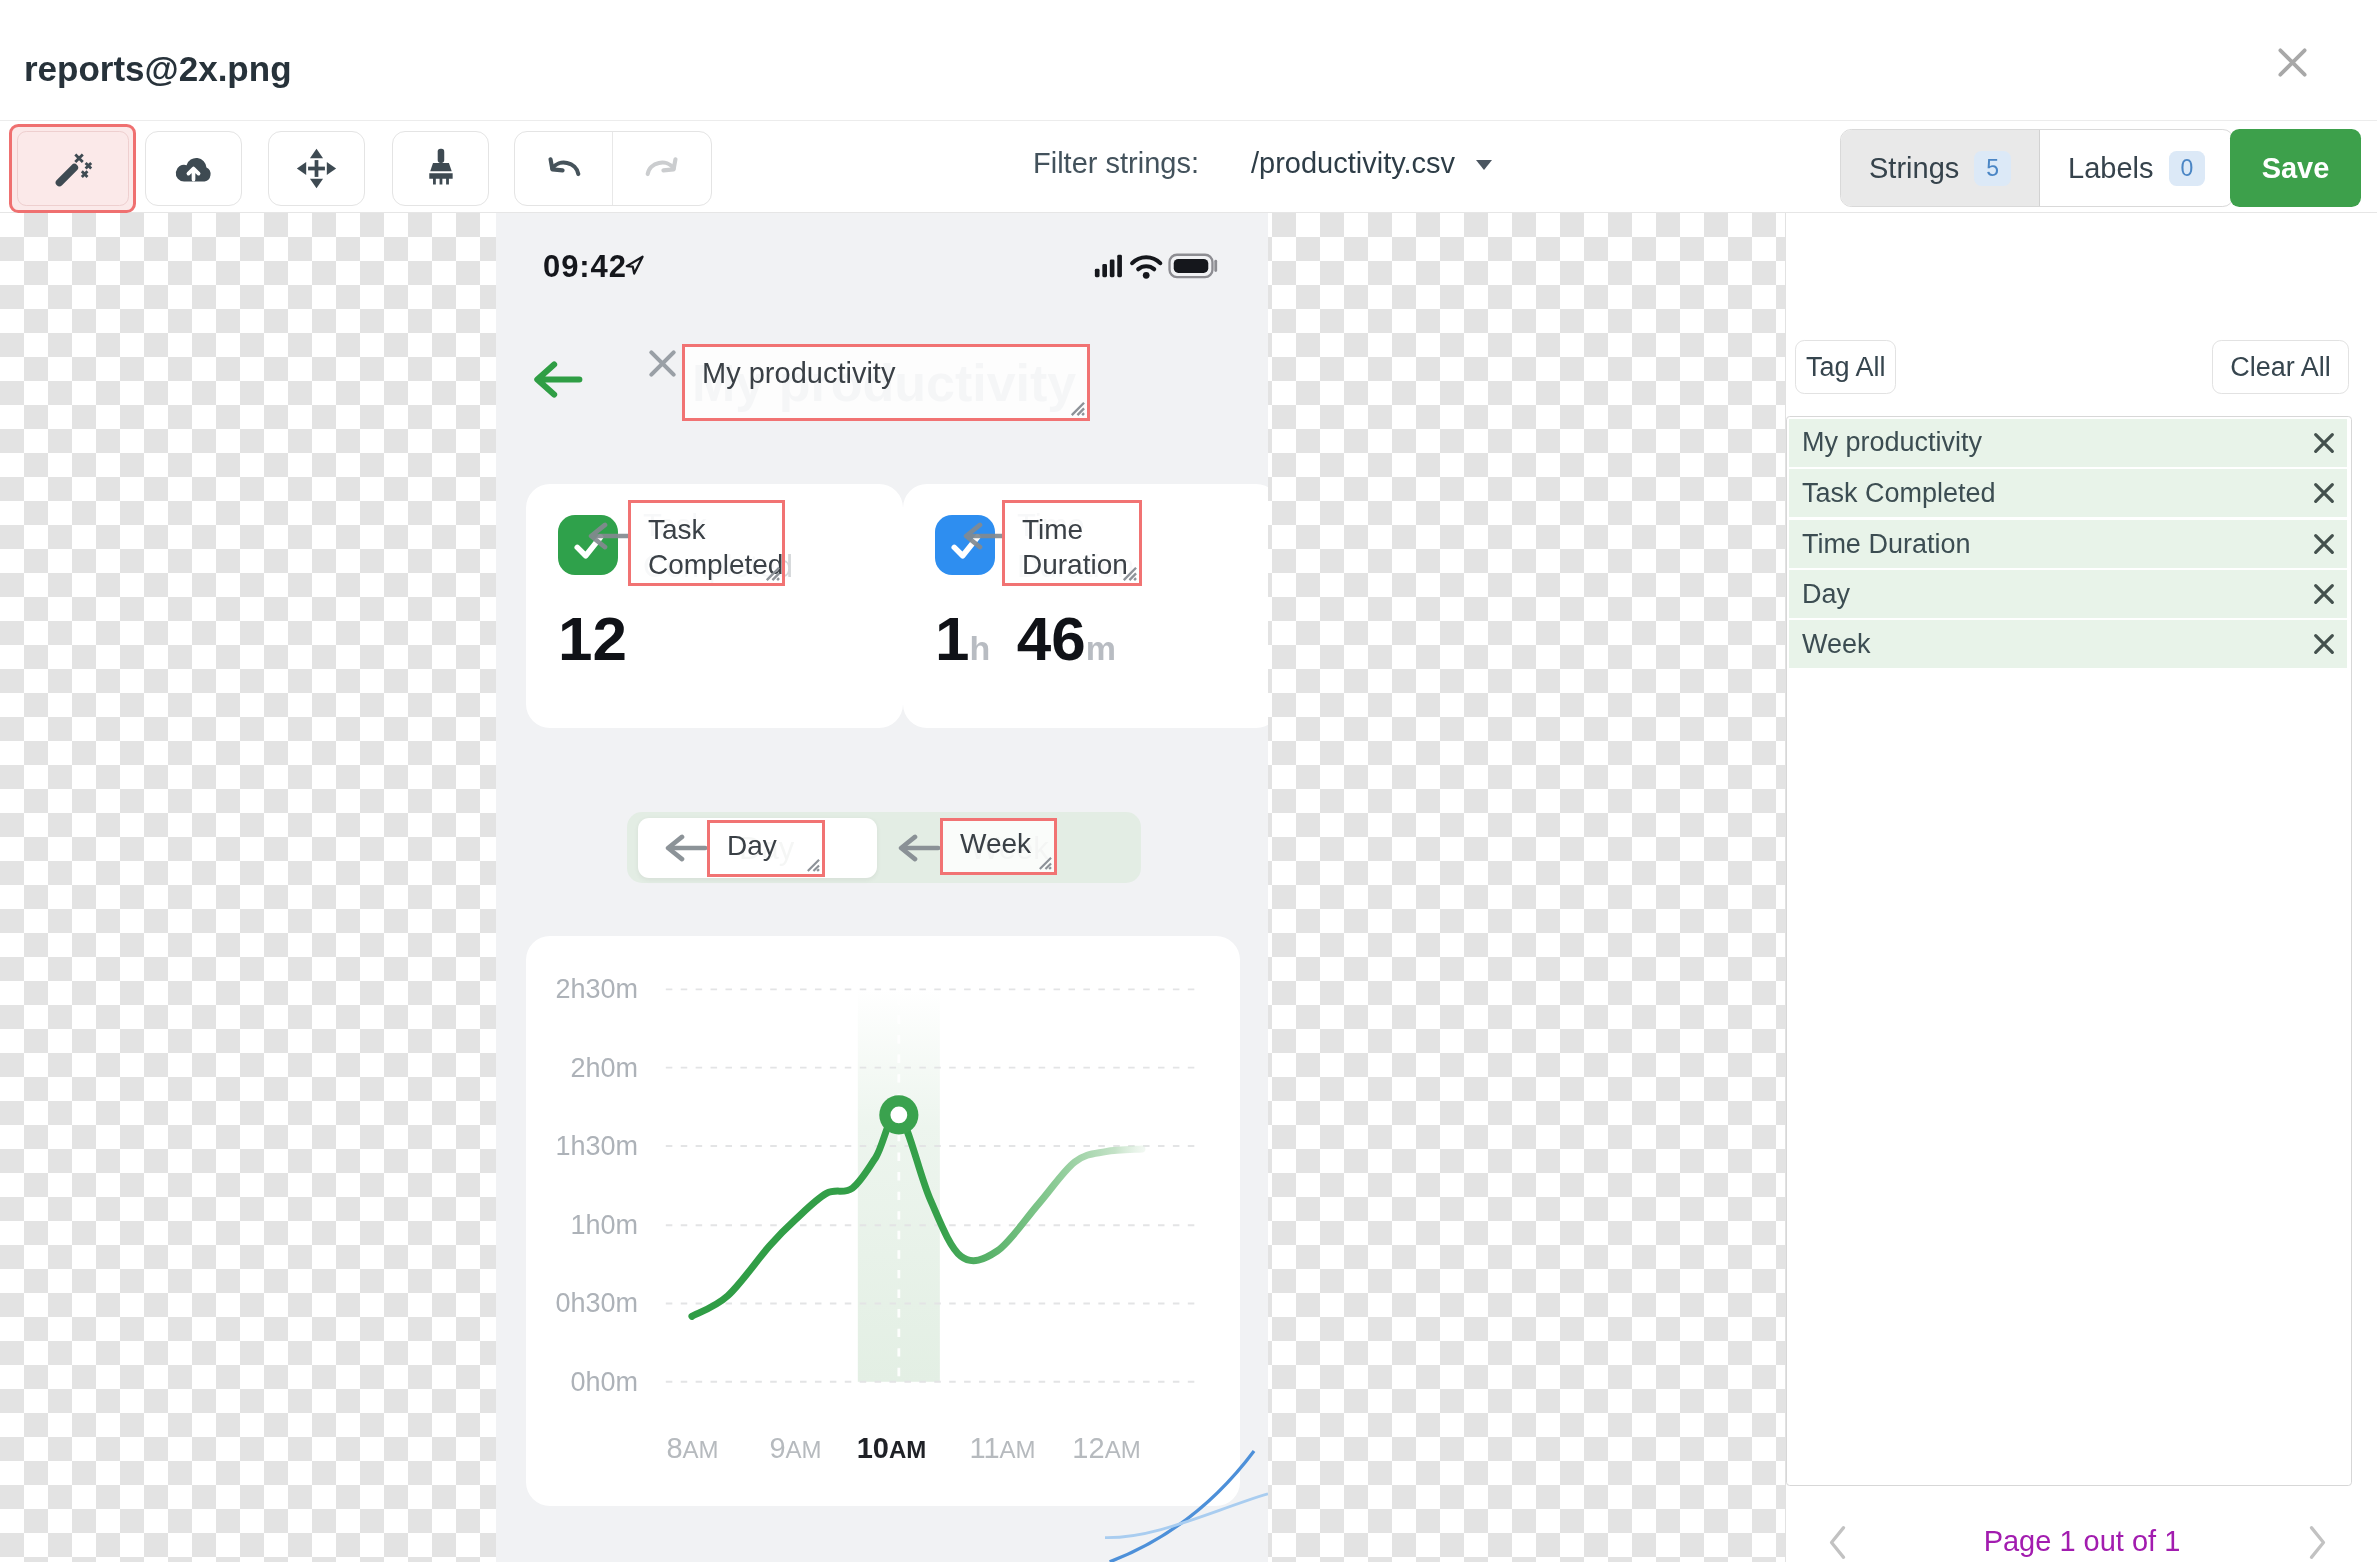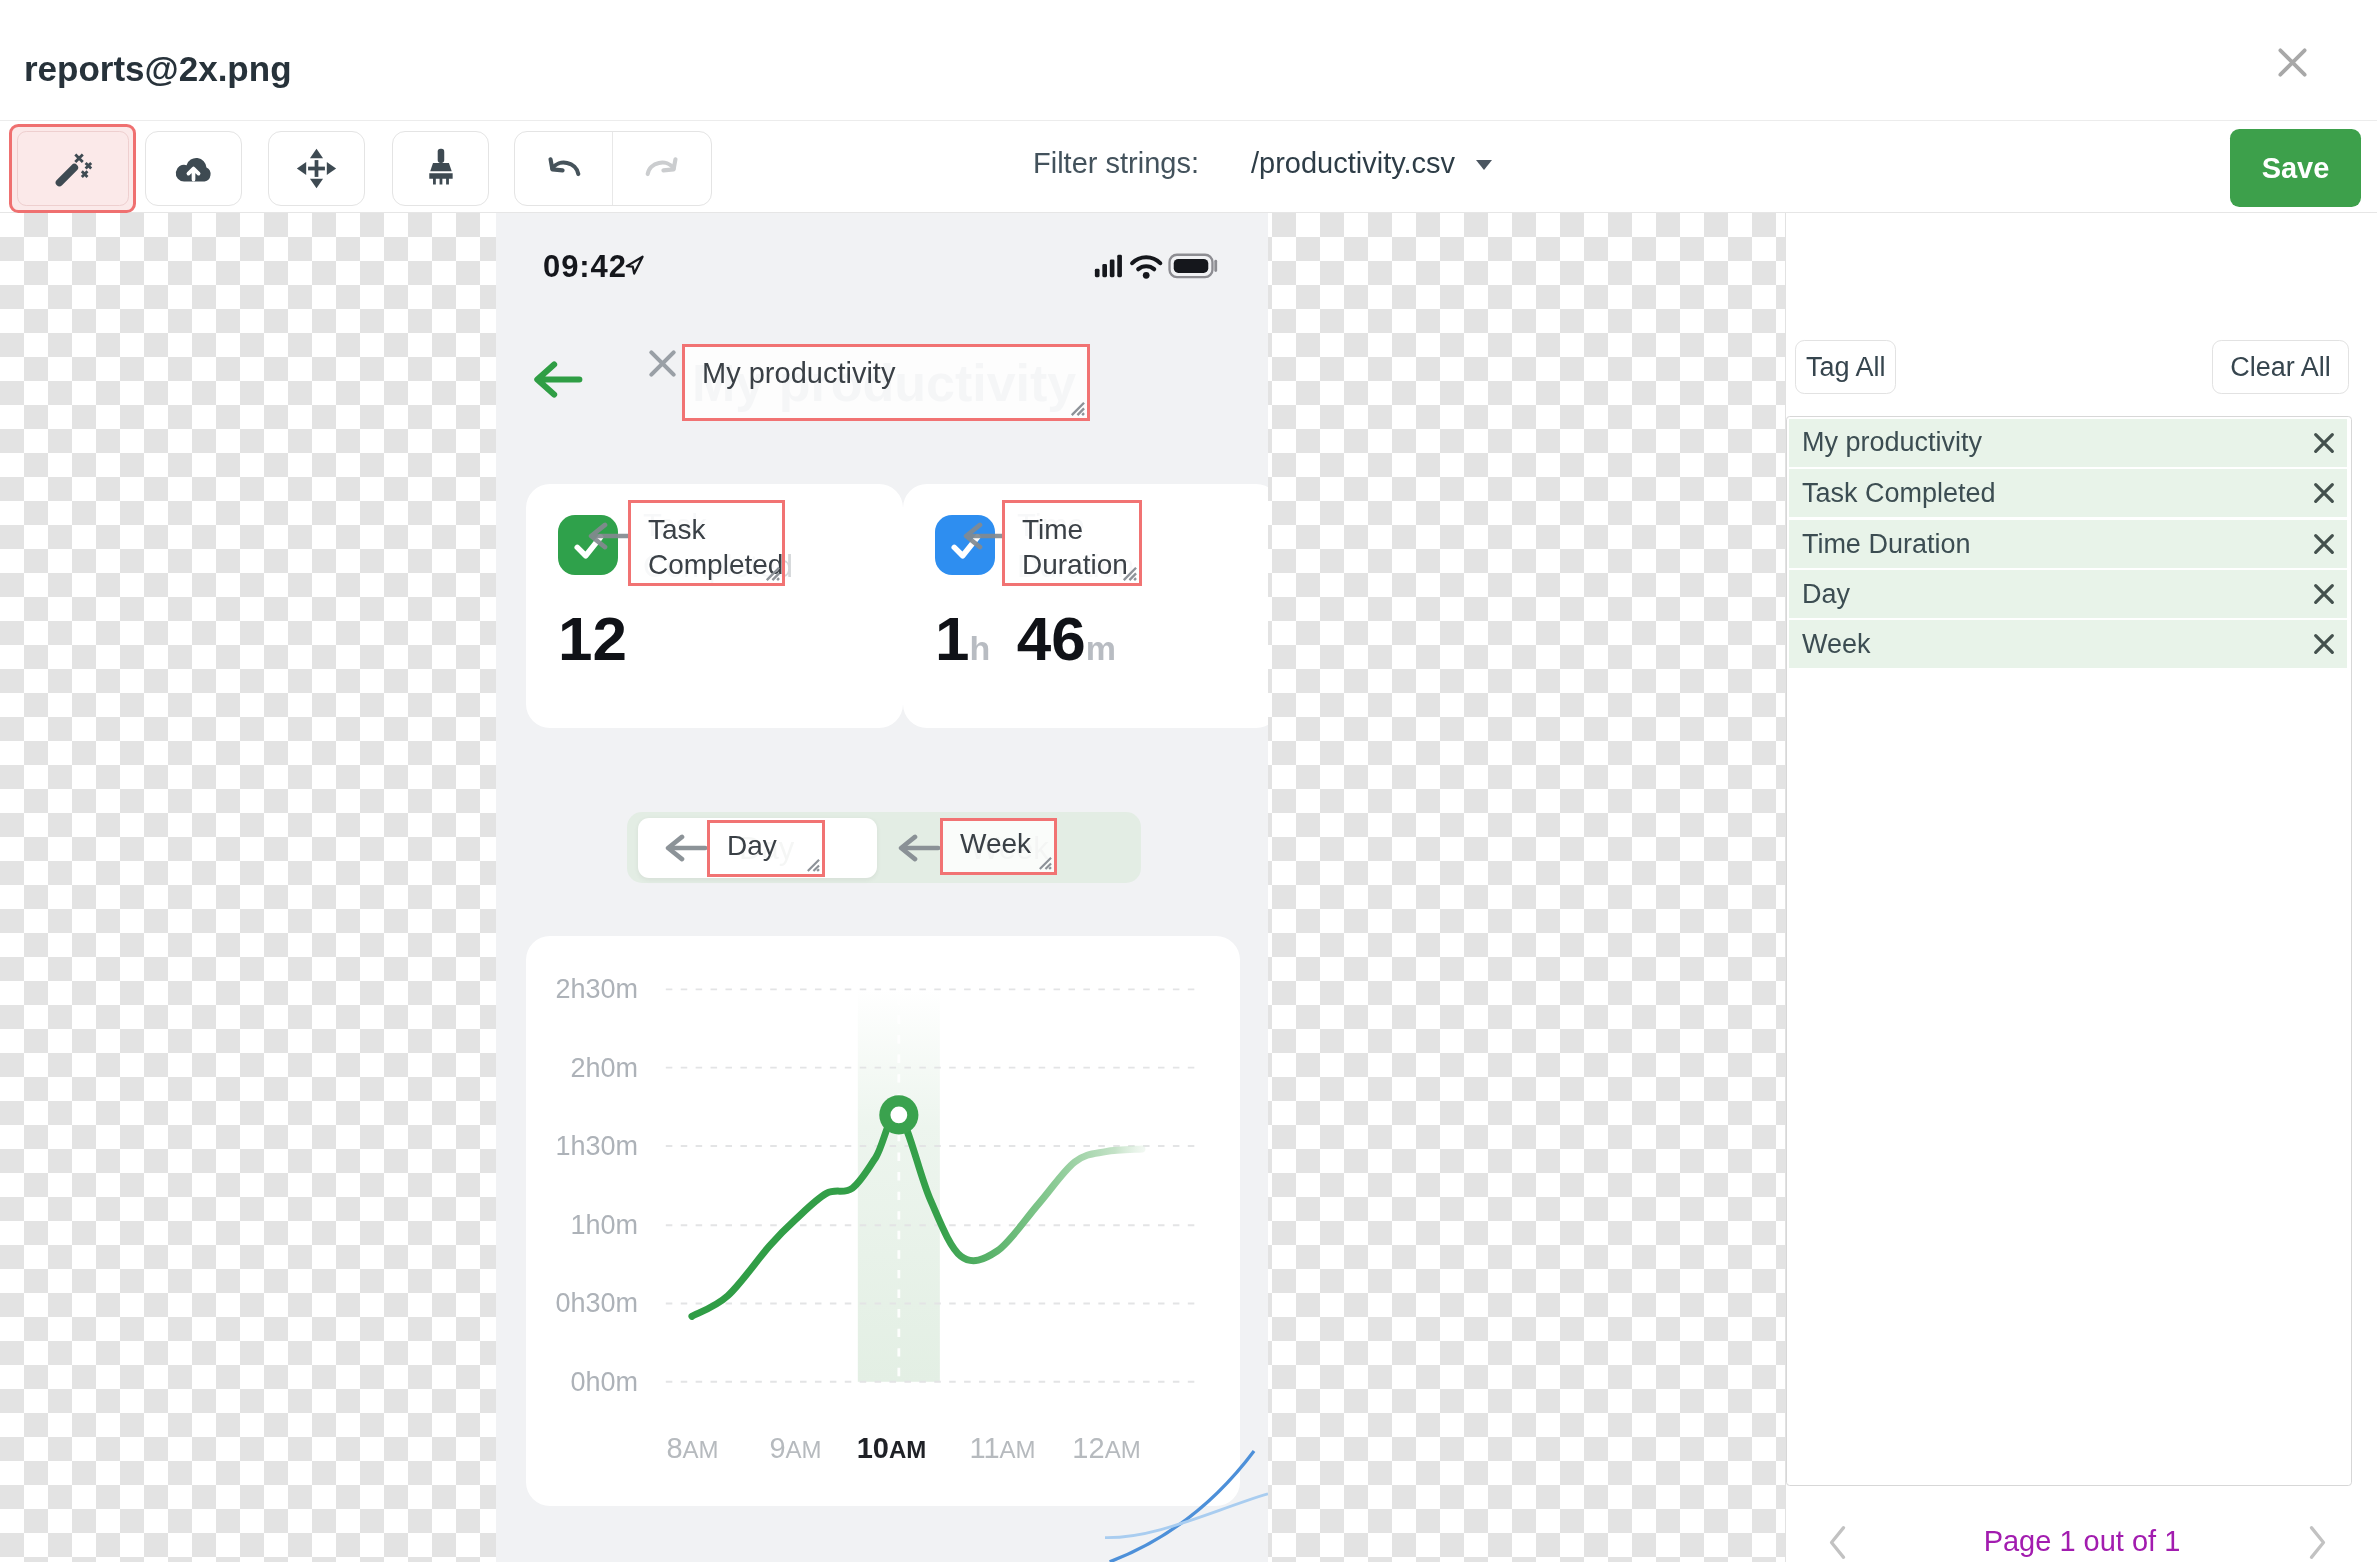--- a/index.html
+++ b/index.html
@@ -151,20 +151,30 @@
     </div>
 
     <div class="filterwrap">
       <span class="filterlabel">Filter strings:</span>
       <span class="filtervalue">
         <span>/productivity.csv</span>
         <span class="caret"></span>
       </span>
     </div>
 
+    <div class="seg">
+      <div class="tab active">
+        <span>Strings</span>
+        <span class="badge">5</span>
+      </div>
+      <div class="tab">
+        <span>Labels</span>
+        <span class="badge">0</span>
+      </div>
+    </div>
     <div class="savebtn">Save</div>
   </div>
 
   <div class="canvas">
     <div class="phone">
 
       <div class="ptime">09:42</div>
       <svg class="locicon" width="22.4" height="22.4" viewBox="0 0 24 24">
         <path d="M4 13 L21 3 L12 21 L10.5 13.5 Z" fill="none" stroke="#15171c" stroke-width="2.4" stroke-linejoin="round"></path>
       </svg>

